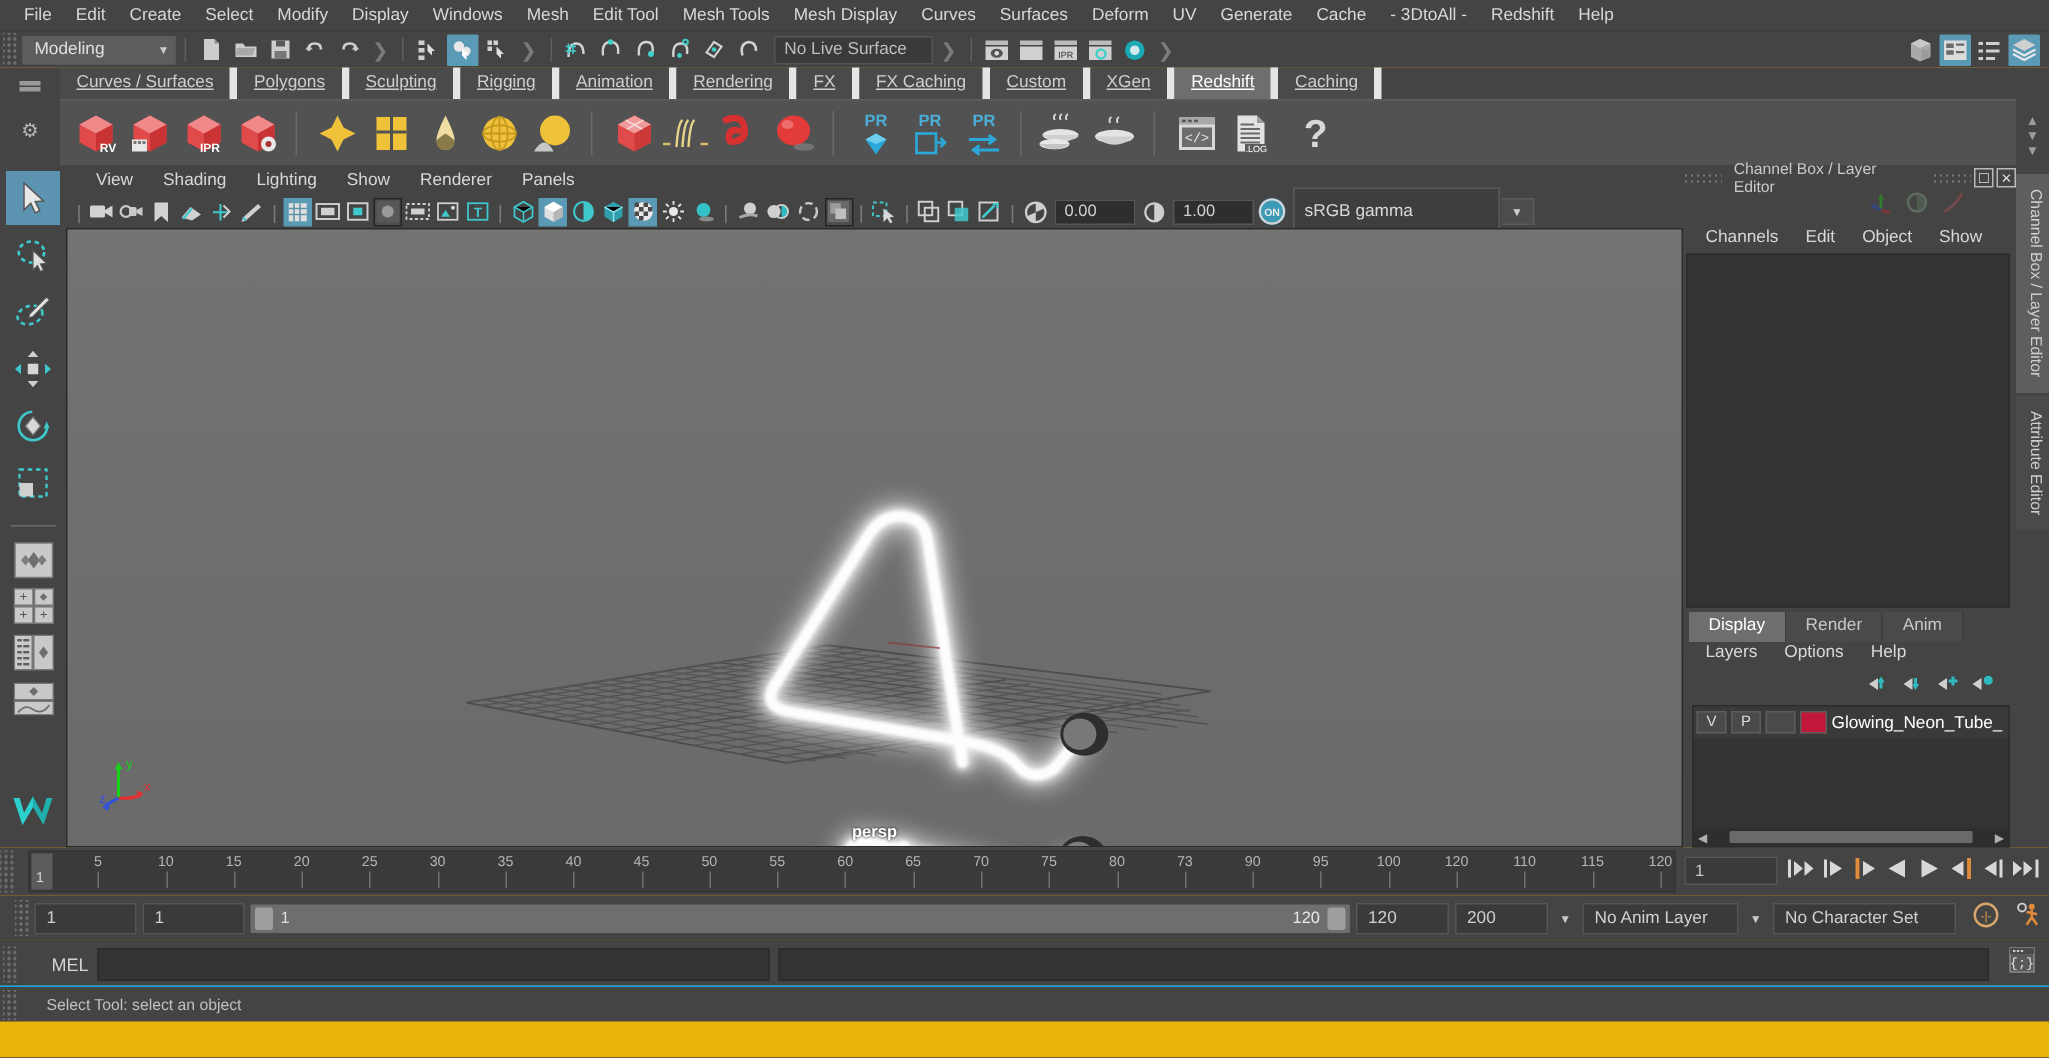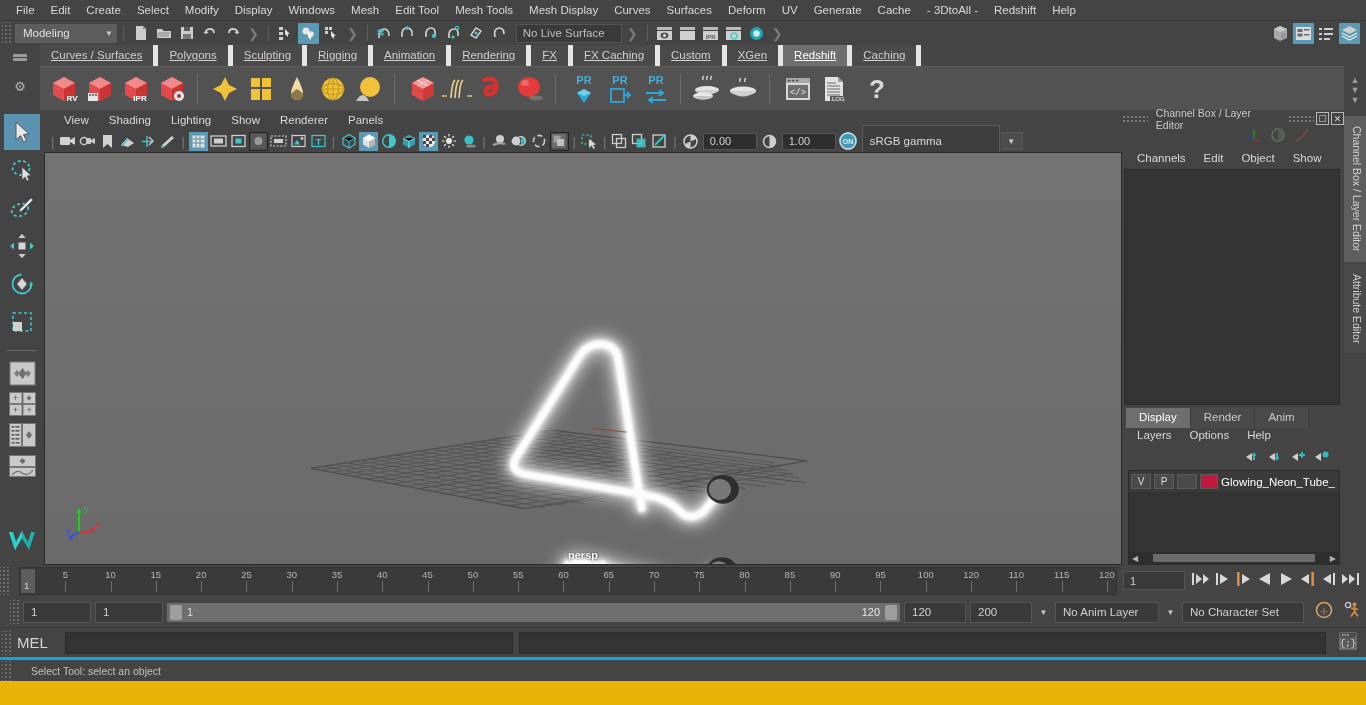--- a/index.html
+++ b/index.html
@@ -201,24 +201,24 @@
             padding-left: 7px; }
   .rangebar { flex: 1; height: 19px; background: #6e6e6e; position: relative;
               display:flex; align-items:center; border-radius: 1px;}
   .rangebar .handle { width: 12px; height: 15px; background: #9e9e9e; border-radius:2px; }
   .combo-ar { width: 15px; height: 21px; display:flex; align-items:center;
               justify-content:center; font-size:8px; color:#c8c8c8; }
 
   
   .cmdrow { height: 30px; display: flex; align-items: center; gap: 6px;
             padding: 0 2px 0 2px; background: #444; border-top: 1px solid #3c3c3c; }
-  .cmd-label { font-size: 15px; color: #d5d5d5; width: 42px; text-align: left; }
+  .cmd-label { font-size: 12px; color: #d5d5d5; width: 42px; text-align: right; }
   .cmd-input { height: 22px; background: #333; border: 1px solid #2b2b2b; }
   .statusrow { height: 24px; display: flex; align-items: center; padding-left: 2px;
-               background: #444; border-top: 3px solid #0ea5e9; }
+               background: #444; border-top: 1px solid #0ea5e9; }
   .status-text { font-size: 10.5px; color: #c0c0c0; padding-left: 20px; }
 </style>
 </head>
 <body>
 
 <div id="app">
 
   <div class="menubar">
     <span class="mi">File</span>
     <span class="mi">Edit</span>
@@ -1204,21 +1204,21 @@
         <div class="tick-label" style="left: 49.5868%;">60</div>
         <div class="tick-mark" style="left: 49.5868%;"></div>
         <div class="tick-label" style="left: 53.719%;">65</div>
         <div class="tick-mark" style="left: 53.719%;"></div>
         <div class="tick-label" style="left: 57.8512%;">70</div>
         <div class="tick-mark" style="left: 57.8512%;"></div>
         <div class="tick-label" style="left: 61.9835%;">75</div>
         <div class="tick-mark" style="left: 61.9835%;"></div>
         <div class="tick-label" style="left: 66.1157%;">80</div>
         <div class="tick-mark" style="left: 66.1157%;"></div>
-        <div class="tick-label" style="left: 70.2479%;">85</div>
+        <div class="tick-label" style="left: 70.2479%;">73</div>
         <div class="tick-mark" style="left: 70.2479%;"></div>
         <div class="tick-label" style="left: 74.3802%;">90</div>
         <div class="tick-mark" style="left: 74.3802%;"></div>
         <div class="tick-label" style="left: 78.5124%;">95</div>
         <div class="tick-mark" style="left: 78.5124%;"></div>
         <div class="tick-label" style="left: 82.6446%;">100</div>
         <div class="tick-mark" style="left: 82.6446%;"></div>
         <div class="tick-label" style="left: 86.7769%;">120</div>
         <div class="tick-mark" style="left: 86.7769%;"></div>
         <div class="tick-label" style="left: 90.9091%;">110</div>

